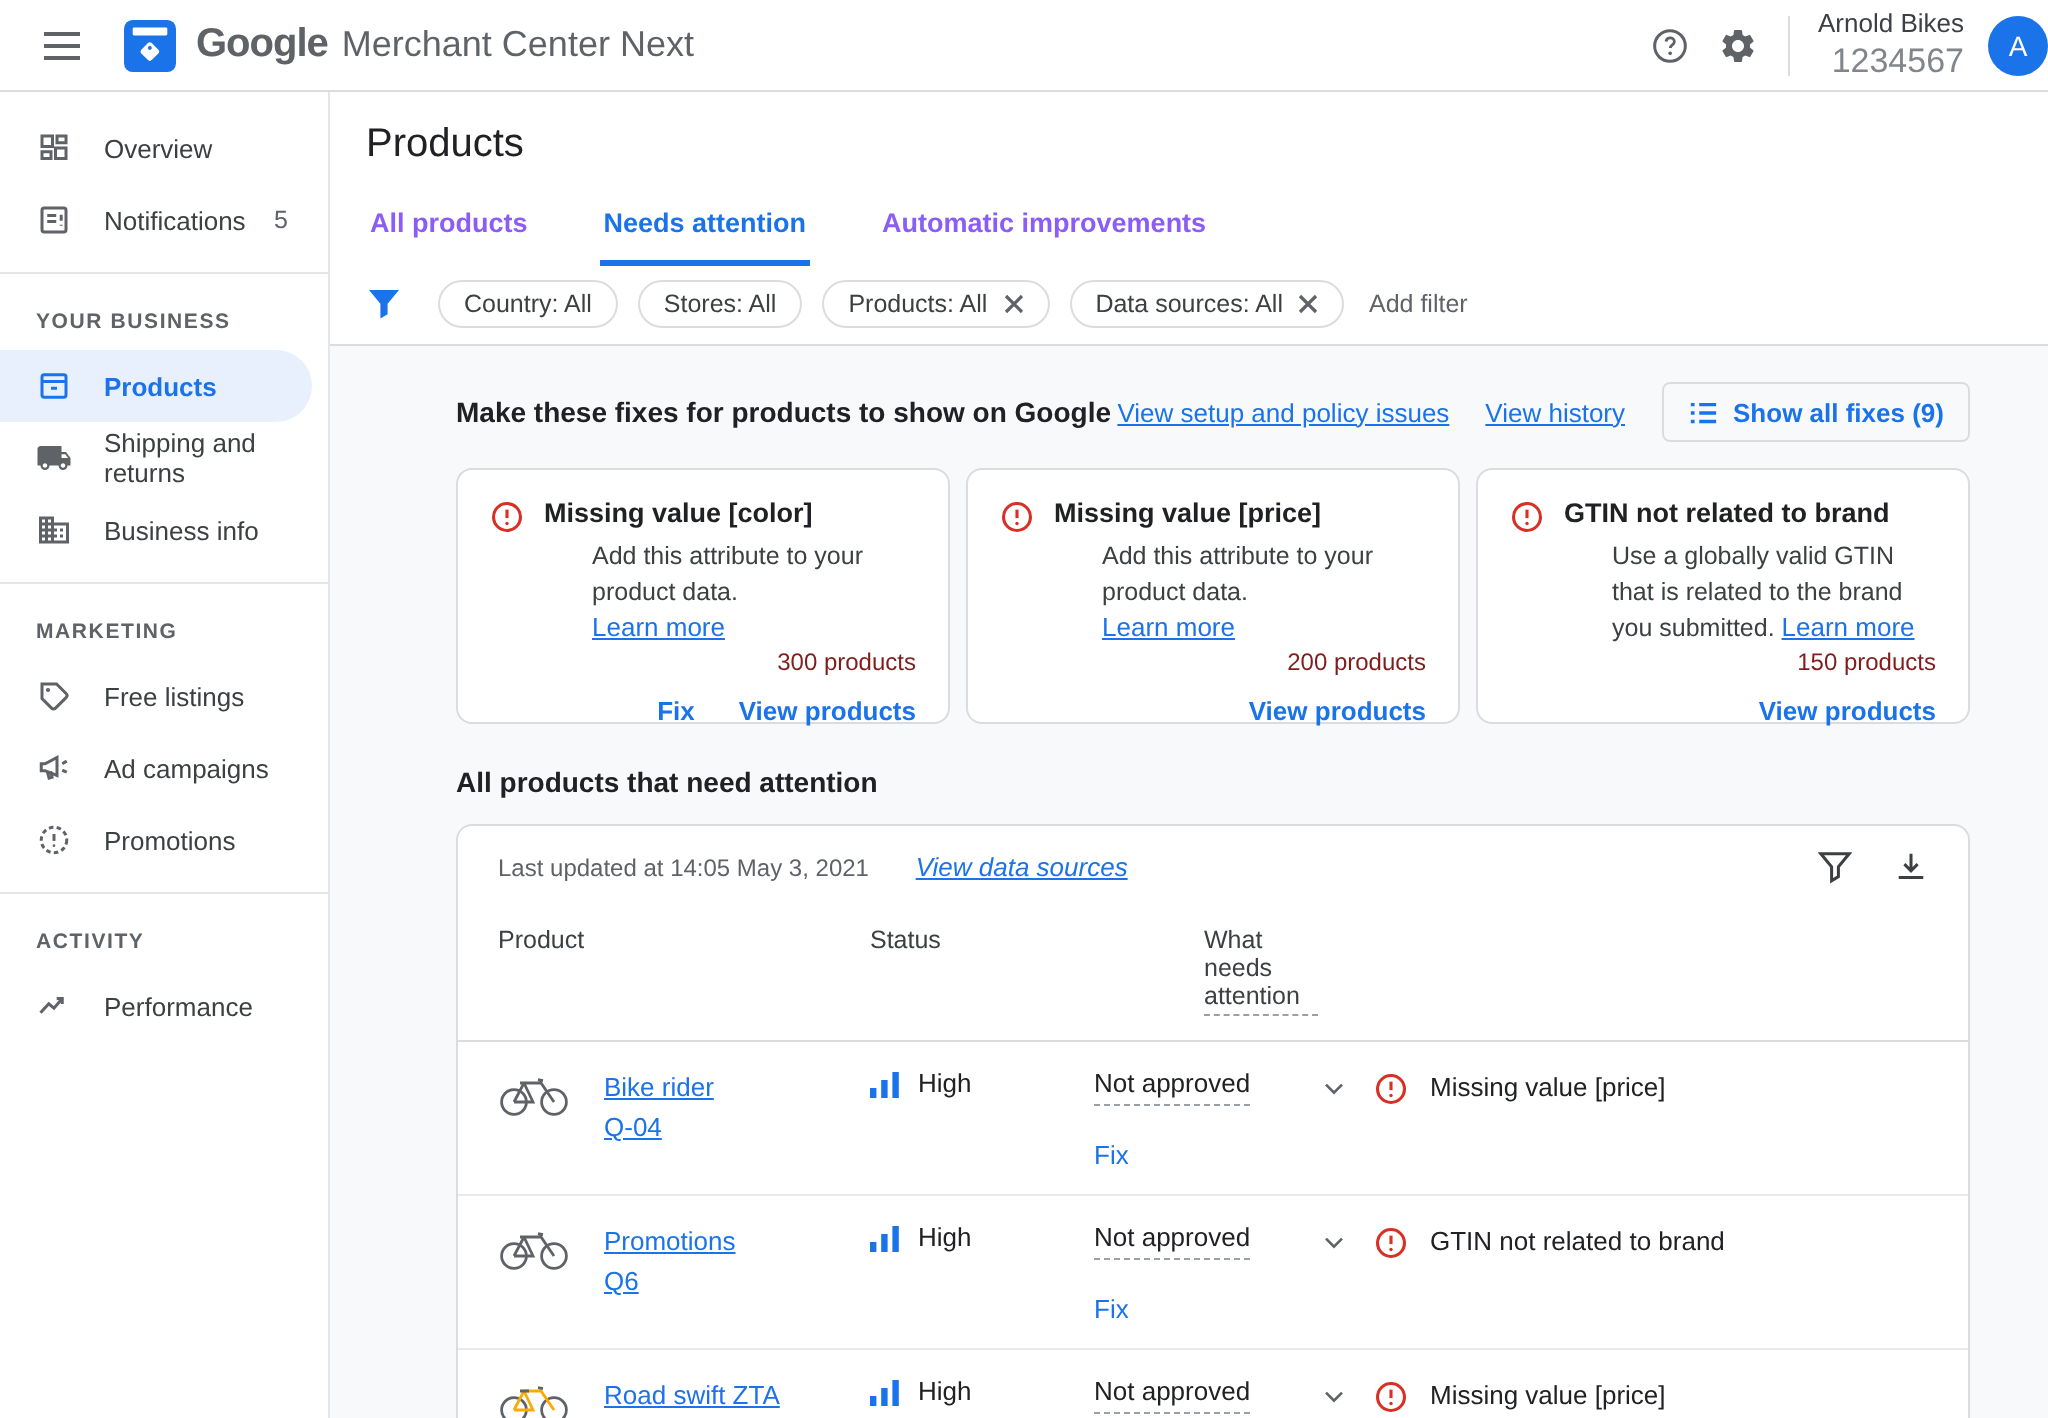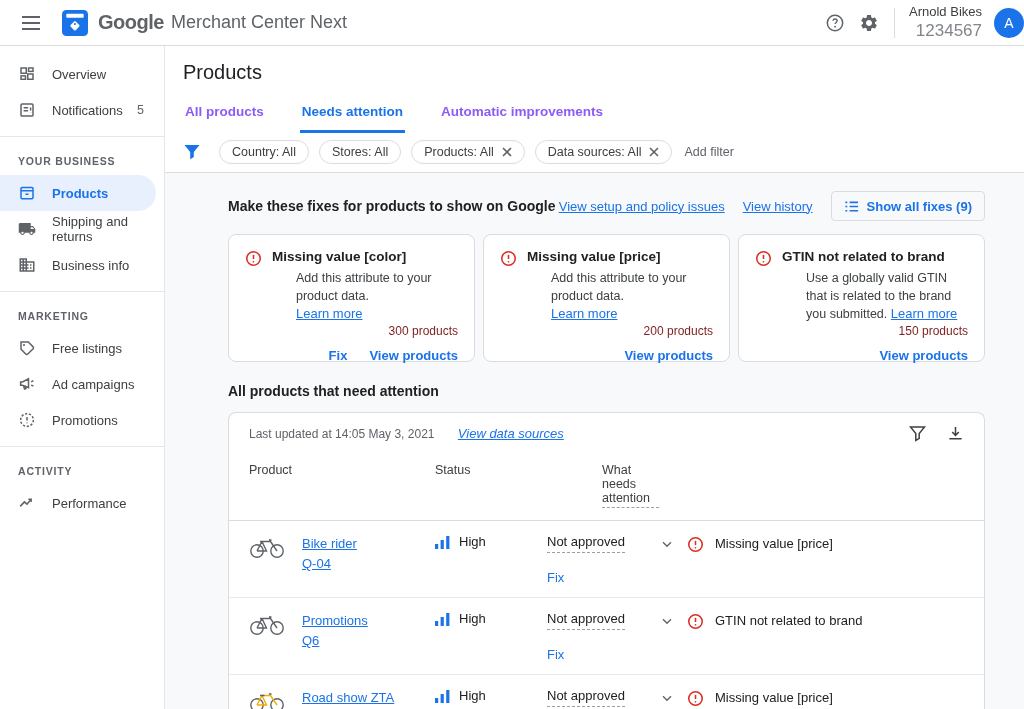--- a/index.html
+++ b/index.html
@@ -461,21 +461,21 @@
 
           <div class="grid-row trow">
             <div class="cell prod-cell">
               <svg class="prod-img" viewBox="0 0 36 26" fill="none" stroke="#5f6368" stroke-width="1.4">
                   <circle cx="8" cy="17" r="6.2"></circle>
                   <circle cx="28" cy="17" r="6.2"></circle>
                   <path d="M8 17l5-9.5h8.5L28 17M13 7.5 17.5 17h-9.5" stroke="#f9ab00"></path>
                   <path d="M11 7.5h4.5M20 5.8l2.5.5"></path>
                 </svg>
               <div class="prod-name">
-                <a>Road show ZTA</a>
+                <a>Road swift ZTA</a>
               </div>
             </div>
             <div class="cell click-cell">
               <svg class="bars" viewBox="0 0 15 13" fill="#1a73e8">
                   <rect x="0" y="8" width="3.2" height="5"></rect>
                   <rect x="5.6" y="4" width="3.2" height="9"></rect>
                   <rect x="11.2" y="0" width="3.2" height="13"></rect>
                 </svg>
               <span>High</span>
             </div>

